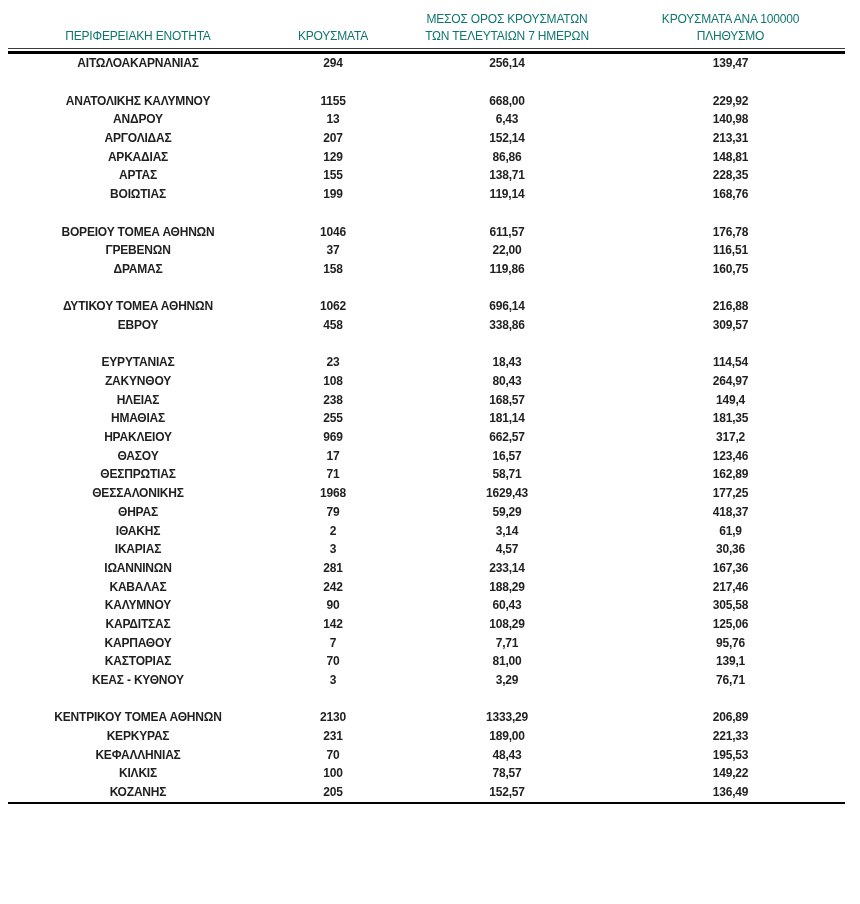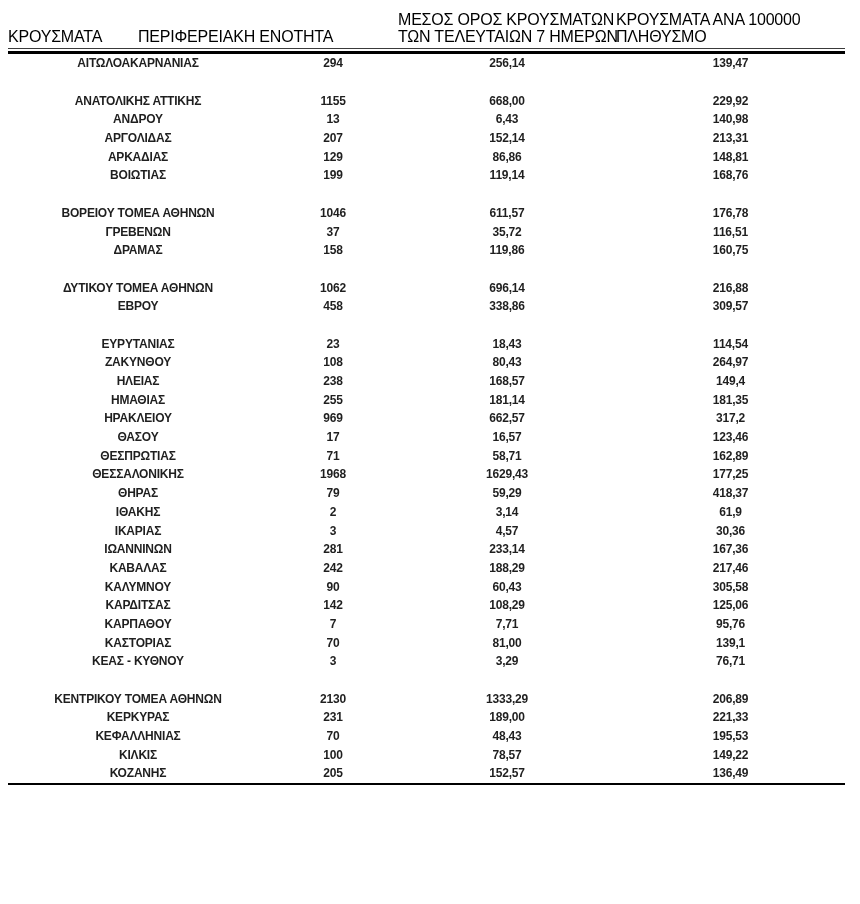--- a/index.html
+++ b/index.html
@@ -27,27 +27,27 @@
   
   .header-row {
     display: flex;
     align-items: stretch;
     border-bottom: 1px solid #3a3a3a;
   }
   .hcell {
     display: flex;
     flex-direction: column;
     justify-content: flex-end;
-    align-items: flex-start;
+    align-items: center;
     text-align: center;
-    font-size: 16px;
+    font-size: 12px;
     line-height: 17px;
     letter-spacing: -0.2px;
     padding: 5px 0 3px 0;
-    color: #000000;
+    color: #0f766e;
     white-space: nowrap;
   }
   .hcell.c0 { width: 260px; }
   .hcell.c1 { width: 130px; }
   .hcell.c2 { width: 218px; }
   .hcell.c3 { width: 229px; }
   .thick-rule {
     height: 3px;
     background: #000000;
     margin-top: 2px;
@@ -82,25 +82,25 @@
     height: 18.7px;
   }
 </style>
 </head>
 <body>
 
 <div class="page">
   <div class="table-wrap">
 
     <div class="header-row">
+      <div class="hcell c0">
+        <span>ΠΕΡΙΦΕΡΕΙΑΚΗ ΕΝΟΤΗΤΑ</span>
+      </div>
       <div class="hcell c1">
         <span>ΚΡΟΥΣΜΑΤΑ</span>
-      </div>
-      <div class="hcell c0">
-        <span>ΠΕΡΙΦΕΡΕΙΑΚΗ ΕΝΟΤΗΤΑ</span>
       </div>
       <div class="hcell c2">
         <span>ΜΕΣΟΣ ΟΡΟΣ ΚΡΟΥΣΜΑΤΩΝ</span>
         <span>ΤΩΝ ΤΕΛΕΥΤΑΙΩΝ 7 ΗΜΕΡΩΝ</span>
       </div>
       <div class="hcell c3">
         <span>ΚΡΟΥΣΜΑΤΑ ΑΝΑ 100000</span>
         <span>ΠΛΗΘΥΣΜΟ</span>
       </div>
     </div>
@@ -118,21 +118,21 @@
           <tr class="data-row">
             <td>ΑΙΤΩΛΟΑΚΑΡΝΑΝΙΑΣ</td>
             <td>294</td>
             <td>256,14</td>
             <td>139,47</td>
           </tr>
           <tr class="gap-row">
             <td colspan="4"></td>
           </tr>
           <tr class="data-row">
-            <td>ΑΝΑΤΟΛΙΚΗΣ ΑΤΤΙΚΗΣ</td>
+            <td>ΑΝΑΤΟΛΙΚΗΣ ΚΑΛΥΜΝΟΥ</td>
             <td>1155</td>
             <td>668,00</td>
             <td>229,92</td>
           </tr>
           <tr class="data-row">
             <td>ΑΝΔΡΟΥ</td>
             <td>13</td>
             <td>6,43</td>
             <td>140,98</td>
           </tr>
@@ -142,38 +142,44 @@
             <td>152,14</td>
             <td>213,31</td>
           </tr>
           <tr class="data-row">
             <td>ΑΡΚΑΔΙΑΣ</td>
             <td>129</td>
             <td>86,86</td>
             <td>148,81</td>
           </tr>
           <tr class="data-row">
+            <td>ΑΡΤΑΣ</td>
+            <td>155</td>
+            <td>138,71</td>
+            <td>228,35</td>
+          </tr>
+          <tr class="data-row">
             <td>ΒΟΙΩΤΙΑΣ</td>
             <td>199</td>
             <td>119,14</td>
             <td>168,76</td>
           </tr>
           <tr class="gap-row">
             <td colspan="4"></td>
           </tr>
           <tr class="data-row">
             <td>ΒΟΡΕΙΟΥ ΤΟΜΕΑ ΑΘΗΝΩΝ</td>
             <td>1046</td>
             <td>611,57</td>
             <td>176,78</td>
           </tr>
           <tr class="data-row">
             <td>ΓΡΕΒΕΝΩΝ</td>
             <td>37</td>
-            <td>35,72</td>
+            <td>22,00</td>
             <td>116,51</td>
           </tr>
           <tr class="data-row">
             <td>ΔΡΑΜΑΣ</td>
             <td>158</td>
             <td>119,86</td>
             <td>160,75</td>
           </tr>
           <tr class="gap-row">
             <td colspan="4"></td>

